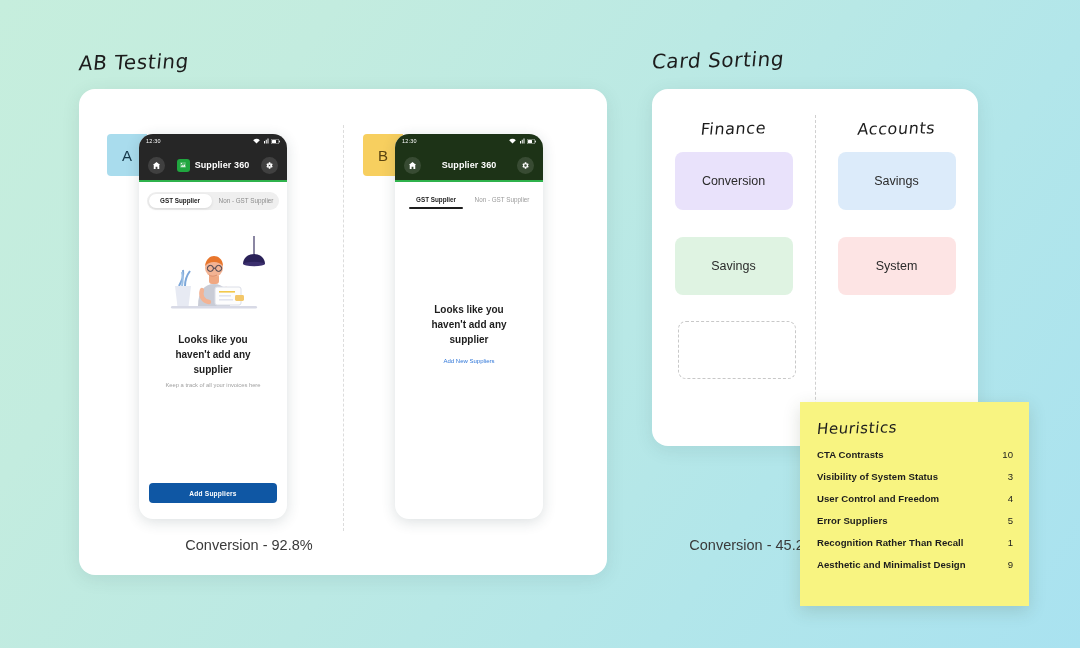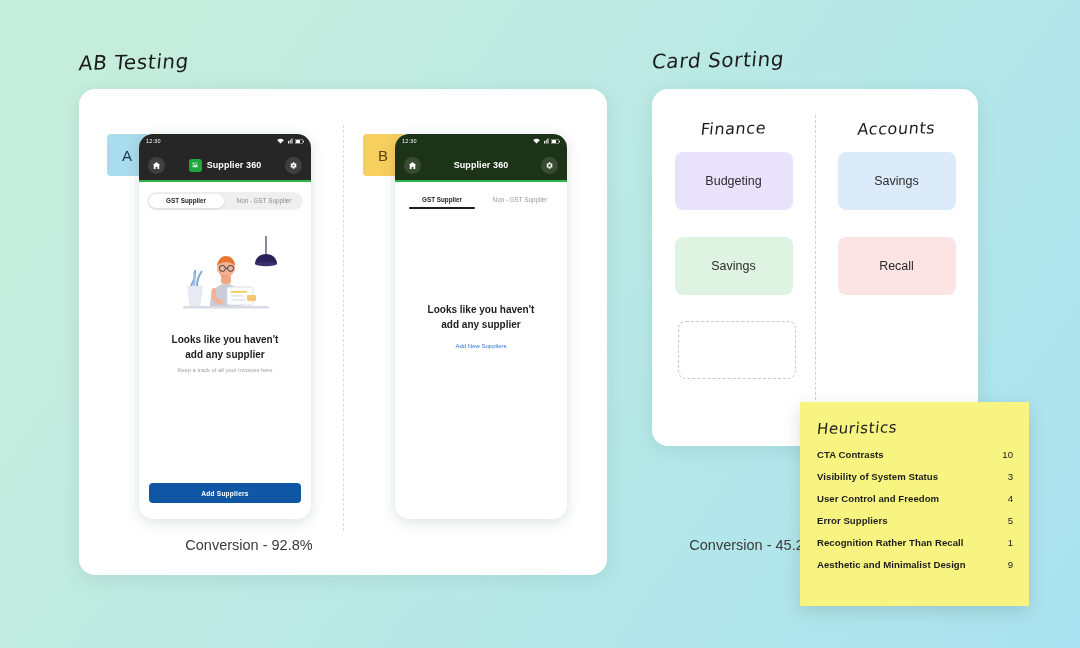--- a/index.html
+++ b/index.html
@@ -61,21 +61,21 @@
     display: flex; align-items: center; justify-content: center;
     font-size: 15px; font-weight: 400;
   }
   #badge-a { background: #a9dced; color: #16384a; }
   #badge-b { background: #f7cf5f; color: #5a4410; }
 
   
   .phone {
     position: absolute;
     top: 45px; left: 32px;
-    width: 172px; height: 385px;
+    width: 148px; height: 385px;
     border-radius: 14px;
     background: #ffffff;
     box-shadow: 0 3px 14px rgba(40,60,70,.16);
     overflow: hidden;
   }
   #phone-b { height: 385px; }
 
   .ph-statusbar {
     height: 14px;
     display: flex; align-items: center;
@@ -428,31 +428,31 @@
     </div>
   </div>
 
   <div class="hand-title" id="cs-title">Card Sorting</div>
 
   <div id="cs-panel">
     <div class="cs-split"></div>
 
     <div class="cs-col" id="cs-col-finance">
       <div class="cs-col-title hand-title">Finance</div>
-      <div class="sort-card" style="background:#e9e2fb">Budgeting</div>
+      <div class="sort-card" style="background:#e9e2fb">Conversion</div>
       <div class="sort-card" style="background:#dff3e2">Savings</div>
       <div class="drag-wrap">
         <div class="drop-ghost"></div>
       </div>
     </div>
 
     <div class="cs-col" id="cs-col-accounts">
       <div class="cs-col-title hand-title">Accounts</div>
       <div class="sort-card" style="background:#dcebfa">Savings</div>
-      <div class="sort-card" style="background:#fde4e4">Recall</div>
+      <div class="sort-card" style="background:#fde4e4">System</div>
     </div>
   </div>
 
   <div id="sticky">
     <div class="hand-title" id="sticky-title">Heuristics</div>
 
     <div class="h-row">
       <span class="h-name">CTA Contrasts</span>
       <span class="h-score">10</span>
     </div>

